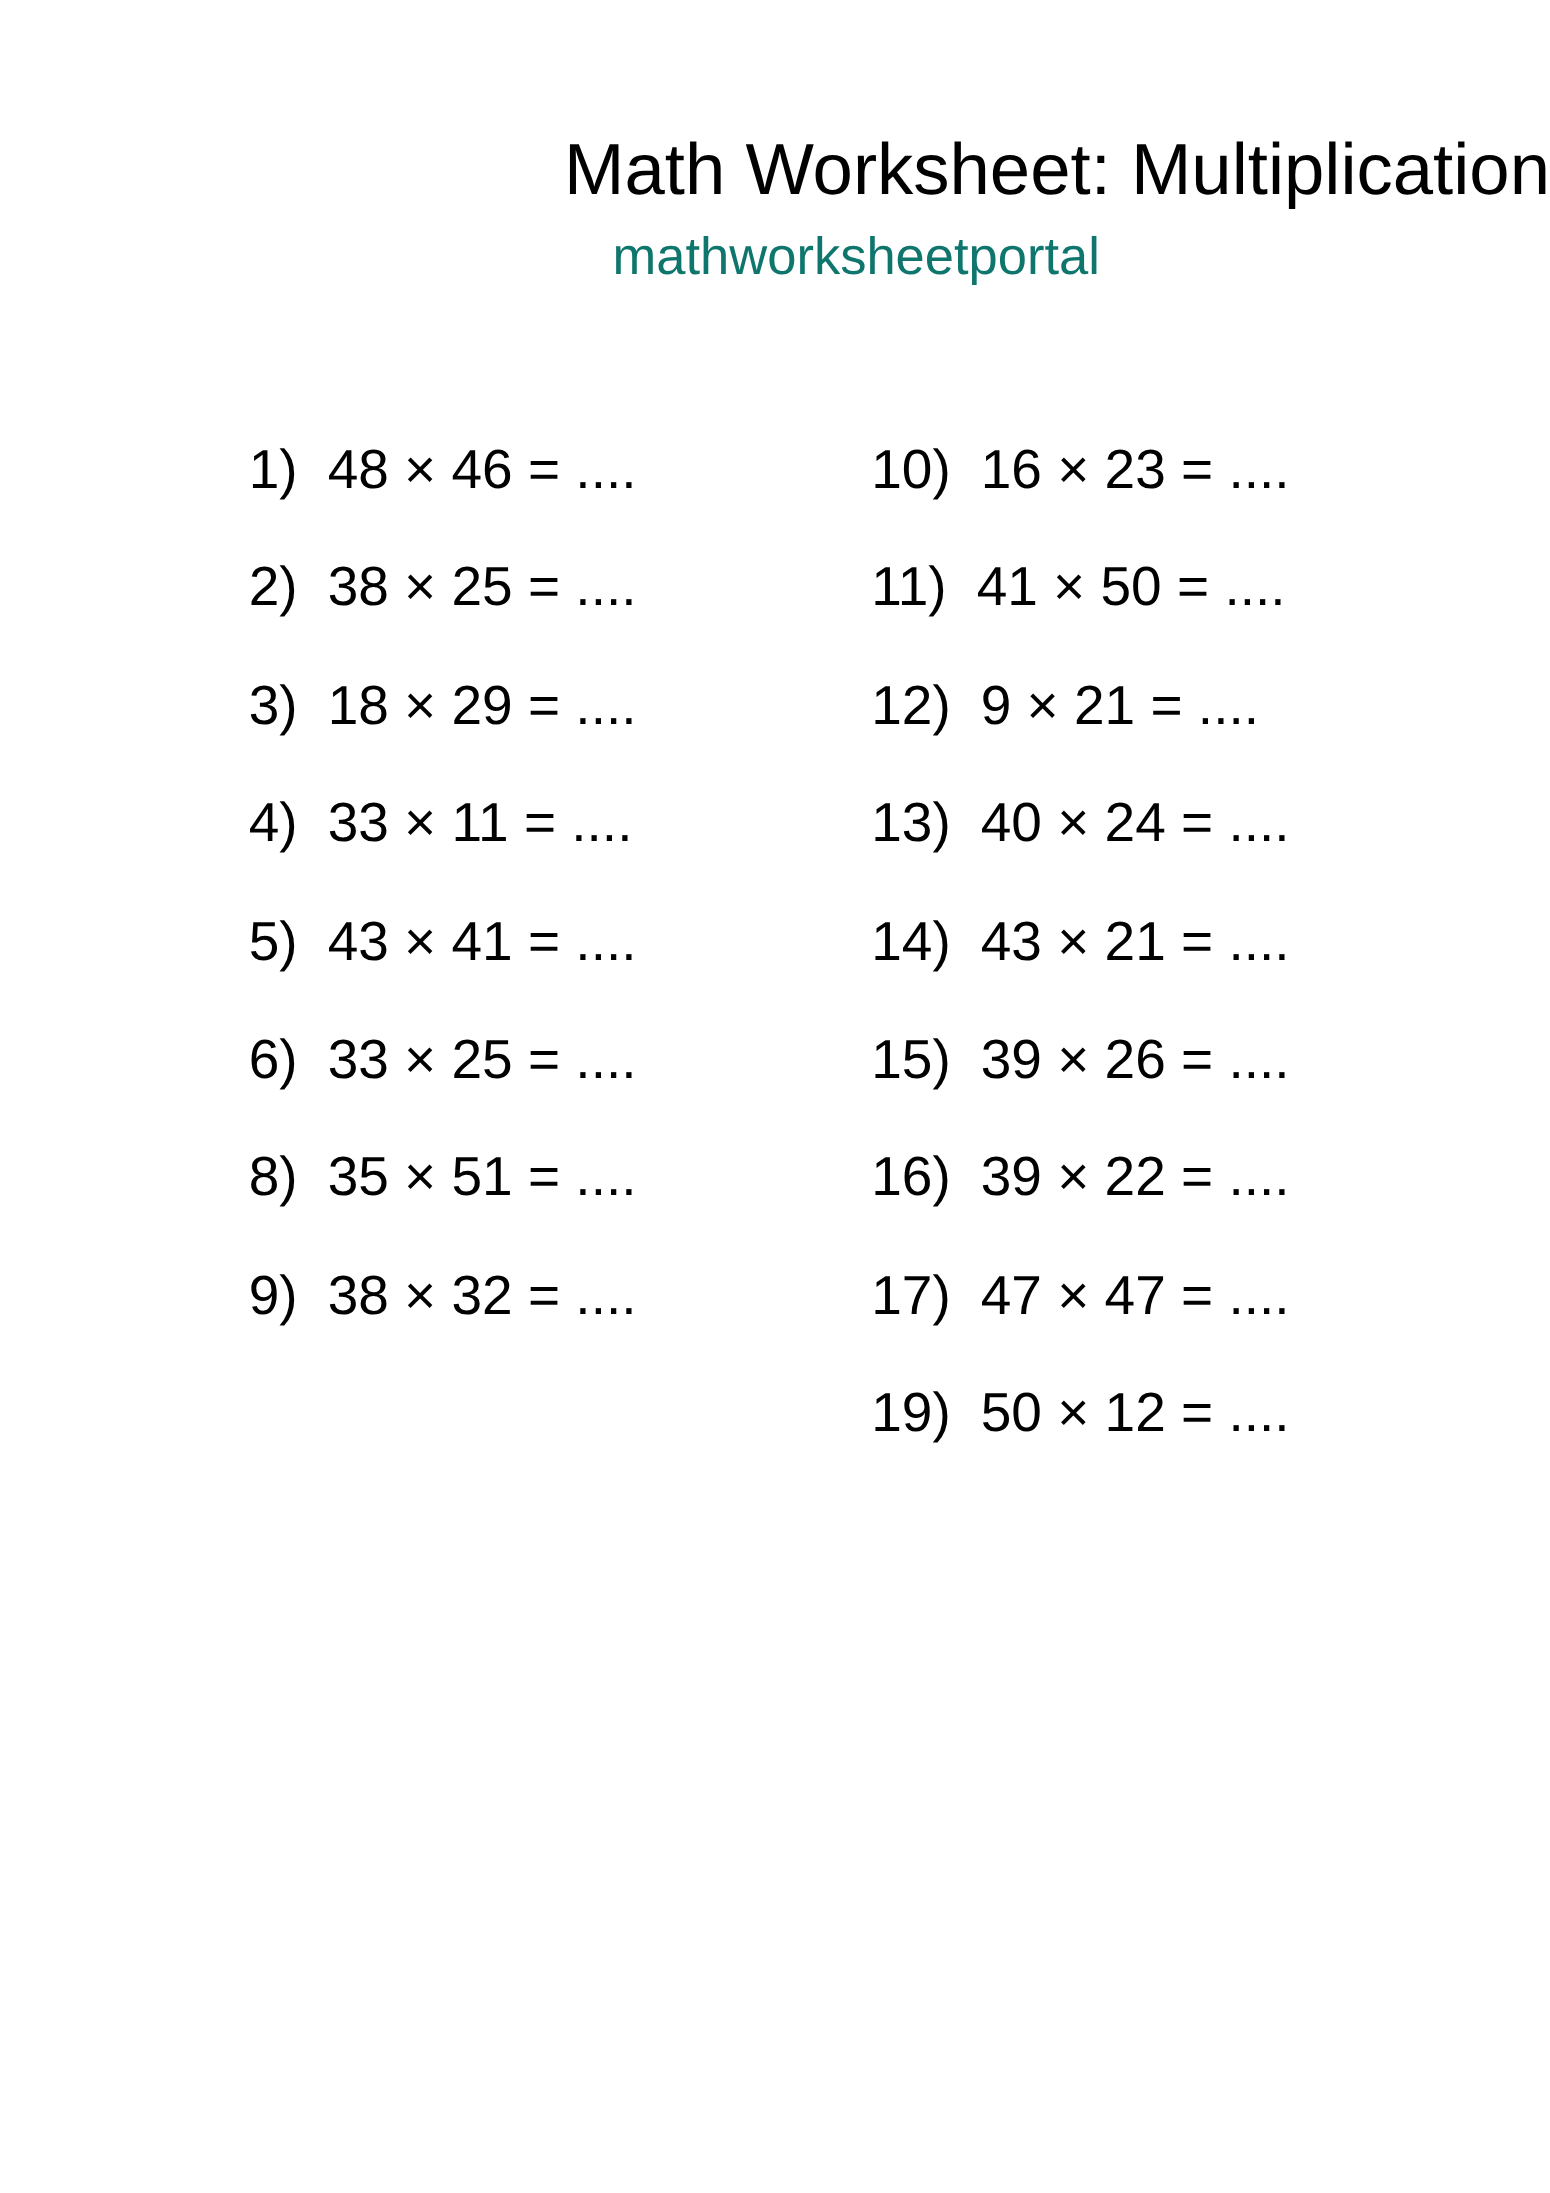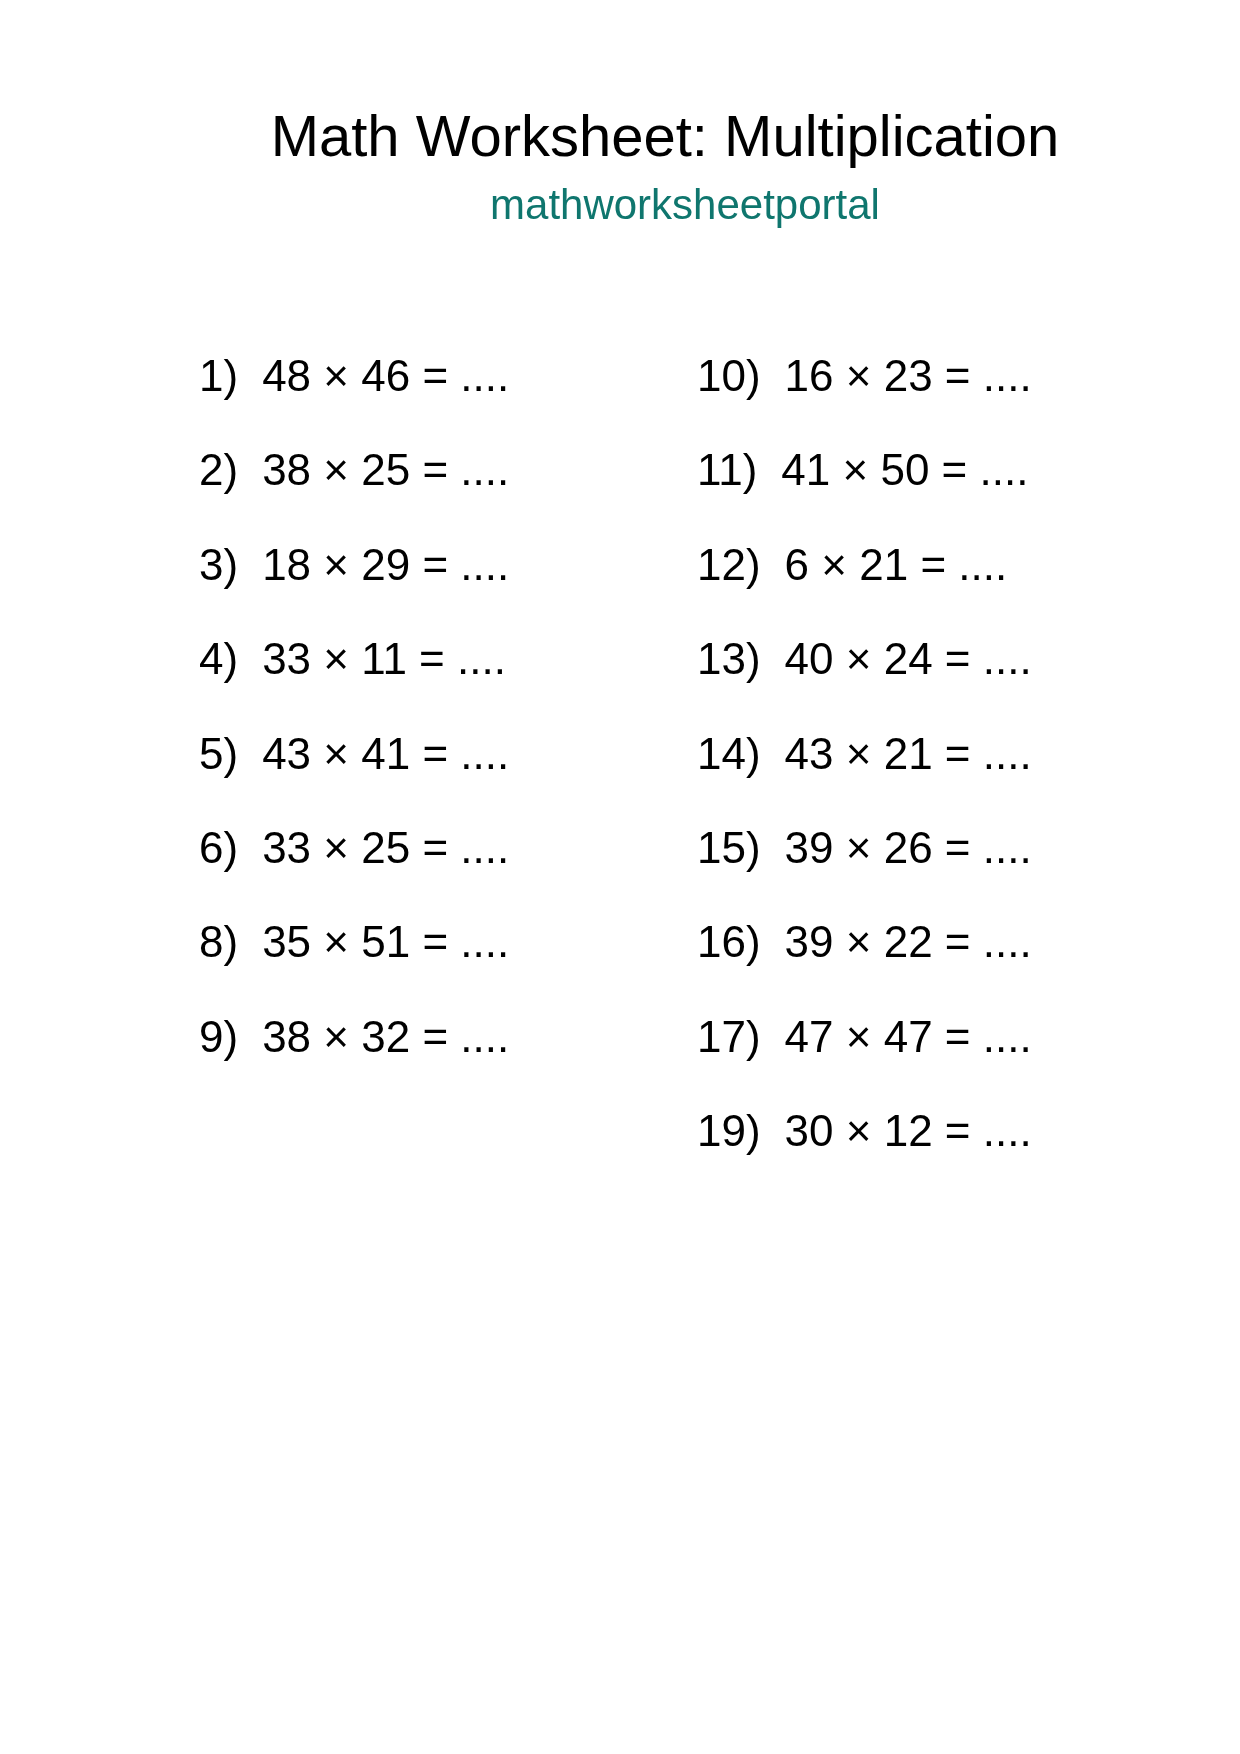--- a/index.html
+++ b/index.html
@@ -15,21 +15,21 @@
       font-family: "Liberation Sans", sans-serif;
       color: #000000;
     }
     .page-title {
       position: absolute;
       left: 0;
       width: 1240px;
       top: 96px;
       padding-left: 90px;
       box-sizing: border-box;
-      text-align: center;
+      text-align: right;
       font-size: 58px;
       line-height: 80px;
       color: #000000;
       white-space: nowrap;
     }
     .subtitle {
       position: absolute;
       left: 0;
       width: 1240px;
       top: 180px;
@@ -75,21 +75,21 @@
     <div class="problem"><span class="num">4)</span><span class="gap"></span><span>33 × 11 = ....</span></div>
     <div class="problem"><span class="num">5)</span><span class="gap"></span><span>43 × 41 = ....</span></div>
     <div class="problem"><span class="num">6)</span><span class="gap"></span><span>33 × 25 = ....</span></div>
     <div class="problem"><span class="num">8)</span><span class="gap"></span><span>35 × 51 = ....</span></div>
     <div class="problem"><span class="num">9)</span><span class="gap"></span><span>38 × 32 = ....</span></div>
   </div>
 
   <div class="column col-right">
     <div class="problem"><span class="num">10)</span><span class="gap"></span><span>16 × 23 = ....</span></div>
     <div class="problem"><span class="num">11)</span><span class="gap"></span><span>41 × 50 = ....</span></div>
-    <div class="problem"><span class="num">12)</span><span class="gap"></span><span>6 × 21 = ....</span></div>
+    <div class="problem"><span class="num">12)</span><span class="gap"></span><span>9 × 21 = ....</span></div>
     <div class="problem"><span class="num">13)</span><span class="gap"></span><span>40 × 24 = ....</span></div>
     <div class="problem"><span class="num">14)</span><span class="gap"></span><span>43 × 21 = ....</span></div>
     <div class="problem"><span class="num">15)</span><span class="gap"></span><span>39 × 26 = ....</span></div>
     <div class="problem"><span class="num">16)</span><span class="gap"></span><span>39 × 22 = ....</span></div>
     <div class="problem"><span class="num">17)</span><span class="gap"></span><span>47 × 47 = ....</span></div>
-    <div class="problem"><span class="num">19)</span><span class="gap"></span><span>30 × 12 = ....</span></div>
+    <div class="problem"><span class="num">19)</span><span class="gap"></span><span>50 × 12 = ....</span></div>
   </div>
 </div>
 
 </body></html>

